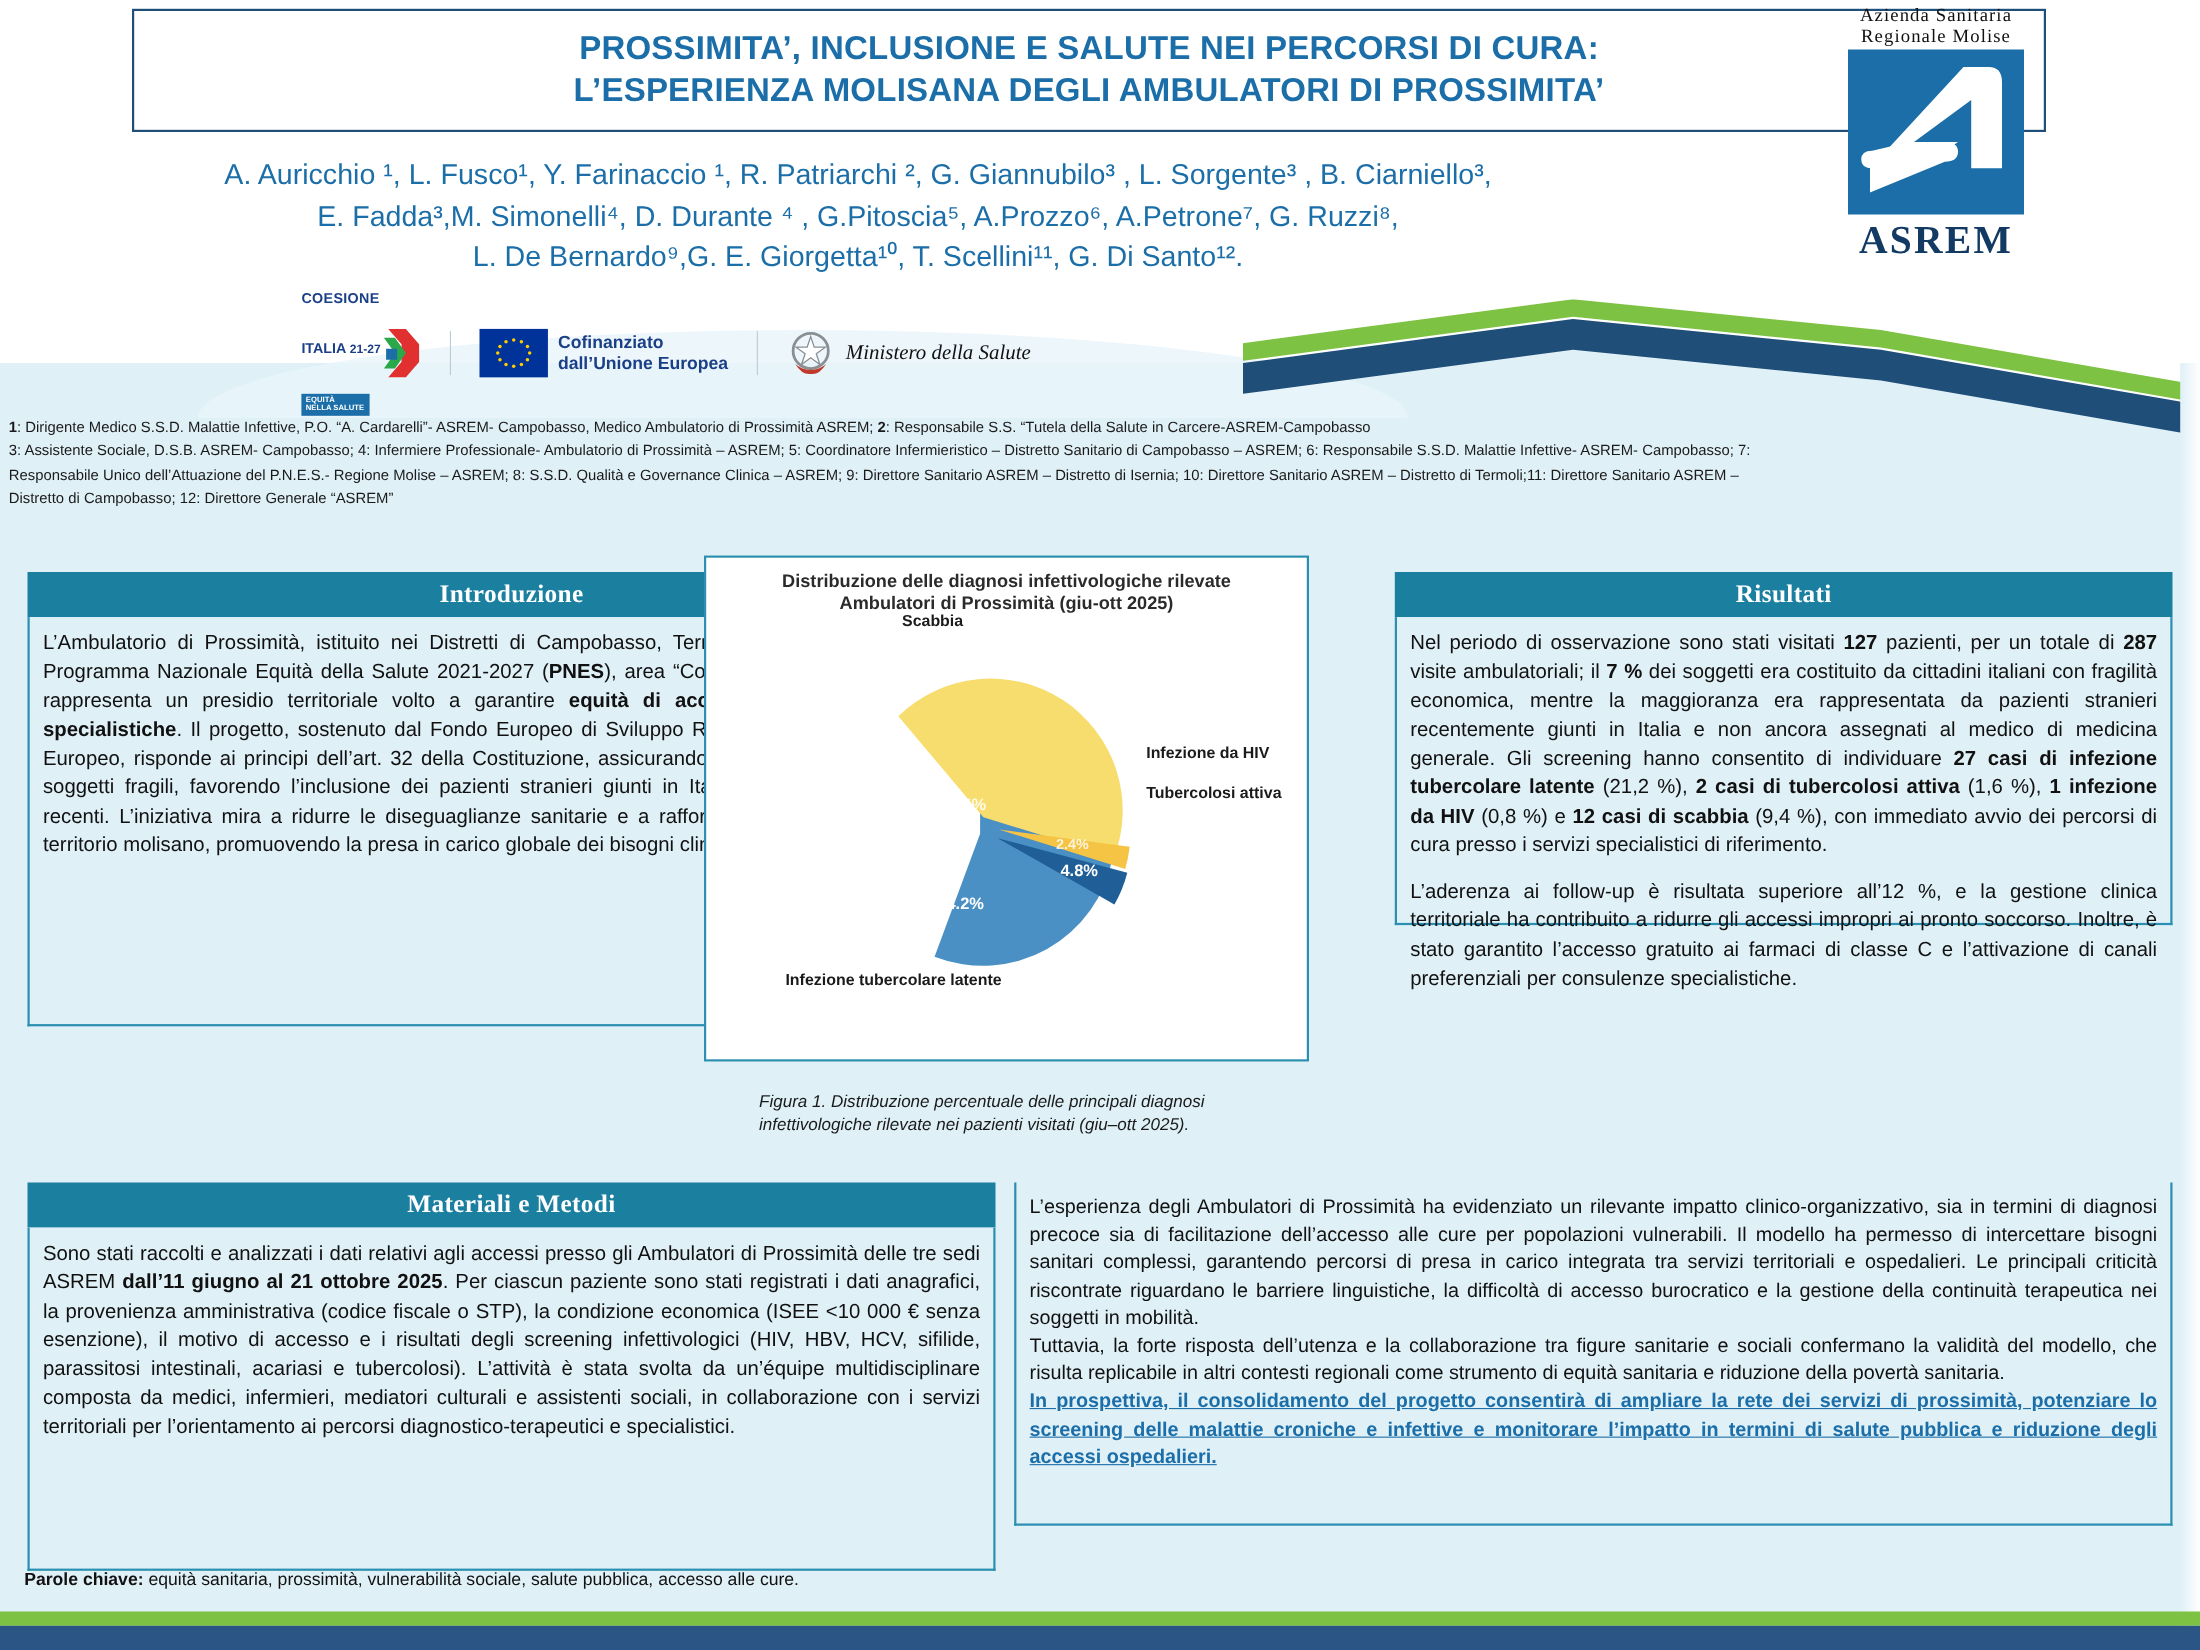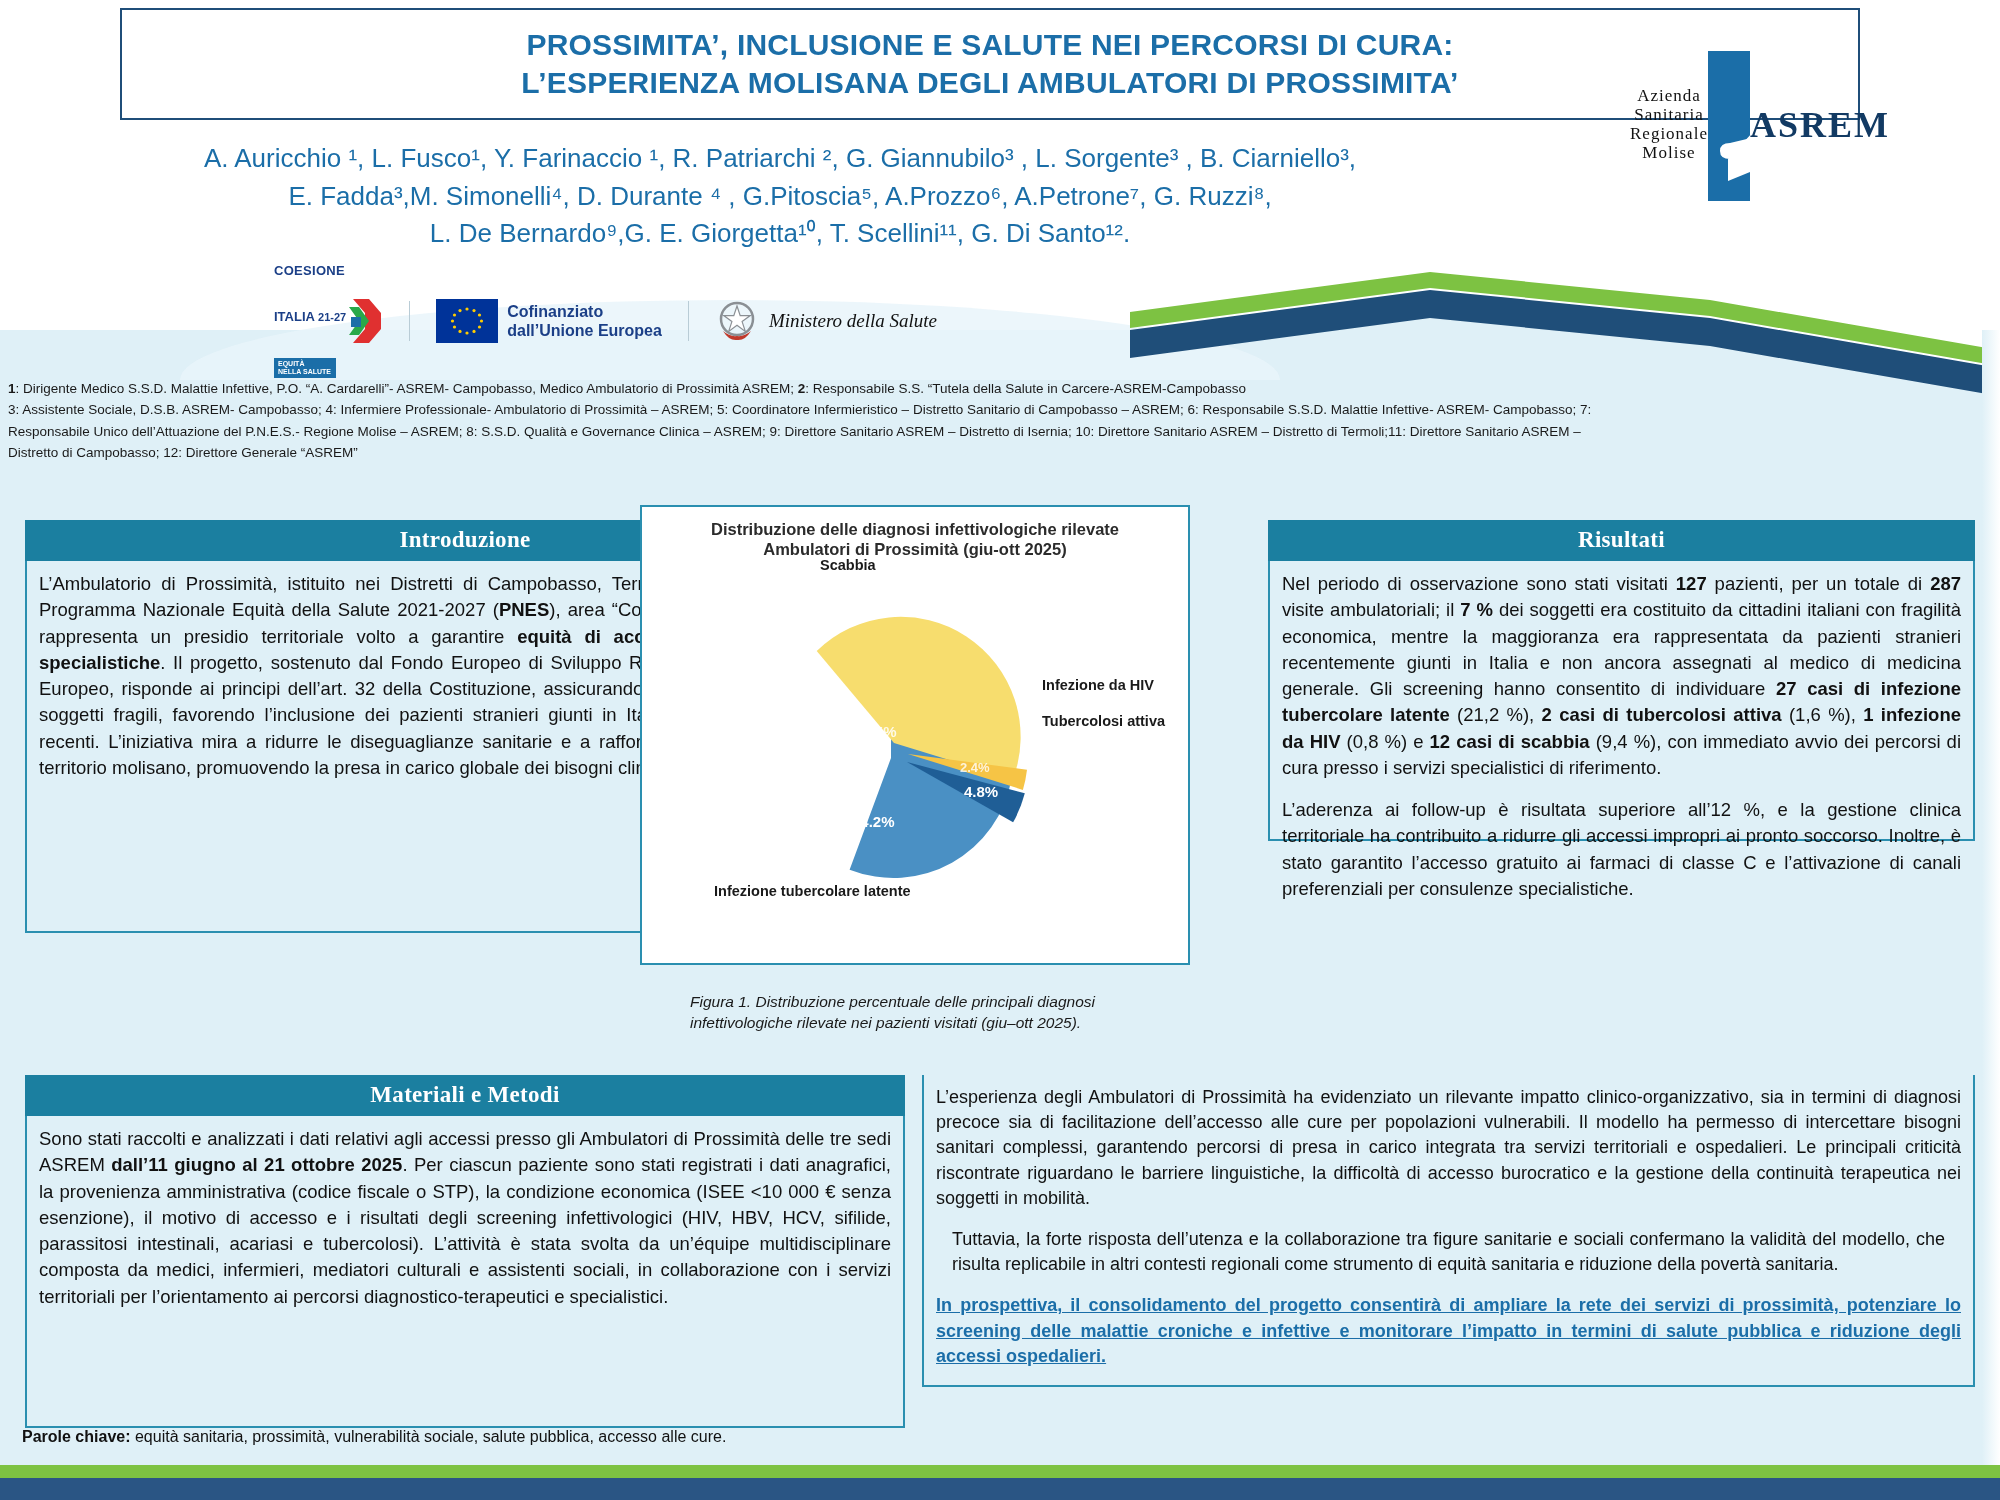--- a/index.html
+++ b/index.html
@@ -55,21 +55,21 @@
     line-height:1.28; text-align:center; white-space:nowrap;
   }
   .authors {
     position:absolute; left:120px; top:140px; width:1320px;
     text-align:center; color:#1b6ea8; font-size:26px; line-height:1.45;
   }
 
   
   .asrem {
     position:absolute; left:1630px; top:4px; width:260px; height:240px;
-    display:flex; align-items:center;
+    display:flex; flex-direction:column; align-items:center;
   }
   .asrem-top { font-family:"Liberation Serif", serif; font-size:17px; color:#111; line-height:1.12; text-align:center; letter-spacing:1px; }
   .asrem-mark {
     width:160px; height:150px; background:#1b6ea8; margin-top:3px; position:relative; overflow:hidden;
   }
   .asrem-mark svg { position:absolute; left:0; top:0; }
   .asrem-word {
     font-family:"Liberation Serif", serif; font-weight:bold; font-size:36px;
     color:#123a63; letter-spacing:2px; margin-top:2px;
   }
@@ -324,21 +324,21 @@
   <div class="panel" id="panel-metodi">
     <div class="panel-head">Materiali e Metodi</div>
     <div class="panel-body">
       <p><span>Sono stati raccolti e analizzati i dati relativi agli accessi presso gli Ambulatori di Prossimità delle tre sedi ASREM </span><b>dall’11 giugno al 21 ottobre 2025</b><span>. Per ciascun paziente sono stati registrati i dati anagrafici, la provenienza amministrativa (codice fiscale o STP), la condizione economica (ISEE &lt;10 000 € senza esenzione), il motivo di accesso e i risultati degli screening infettivologici (HIV, HBV, HCV, sifilide, parassitosi intestinali, acariasi e tubercolosi). L’attività è stata svolta da un’équipe multidisciplinare composta da medici, infermieri, mediatori culturali e assistenti sociali, in collaborazione con i servizi territoriali per l’orientamento ai percorsi diagnostico-terapeutici e specialistici.</span></p>
     </div>
   </div>
 
   <div class="panel" id="panel-conclusioni">
     <div class="panel-body">
       <p style="margin:0">L’esperienza degli Ambulatori di Prossimità ha evidenziato un rilevante impatto clinico-organizzativo, sia in termini di diagnosi precoce sia di facilitazione dell’accesso alle cure per popolazioni vulnerabili. Il modello ha permesso di intercettare bisogni sanitari complessi, garantendo percorsi di presa in carico integrata tra servizi territoriali e ospedalieri. Le principali criticità riscontrate riguardano le barriere linguistiche, la difficoltà di accesso burocratico e la gestione della continuità terapeutica nei soggetti in mobilità.</p>
-      <p style="margin:16px">Tuttavia, la forte risposta dell’utenza e la collaborazione tra figure sanitarie e sociali confermano la validità del modello, che risulta replicabile in altri contesti regionali come strumento di equità sanitaria e riduzione della povertà sanitaria.</p>
+      <p style="margin:0">Tuttavia, la forte risposta dell’utenza e la collaborazione tra figure sanitarie e sociali confermano la validità del modello, che risulta replicabile in altri contesti regionali come strumento di equità sanitaria e riduzione della povertà sanitaria.</p>
       <p class="hl-underline" style="margin:0">In prospettiva, il consolidamento del progetto consentirà di ampliare la rete dei servizi di prossimità, potenziare lo screening delle malattie croniche e infettive e monitorare l’impatto in termini di salute pubblica e riduzione degli accessi ospedalieri.</p>
     </div>
   </div>
 
   <div class="keywords">
     <b>Parole chiave:</b><span> equità sanitaria, prossimità, vulnerabilità sociale, salute pubblica, accesso alle cure.</span>
   </div>
 
   <div class="bar-green"></div>
   <div class="bar-navy"></div>

